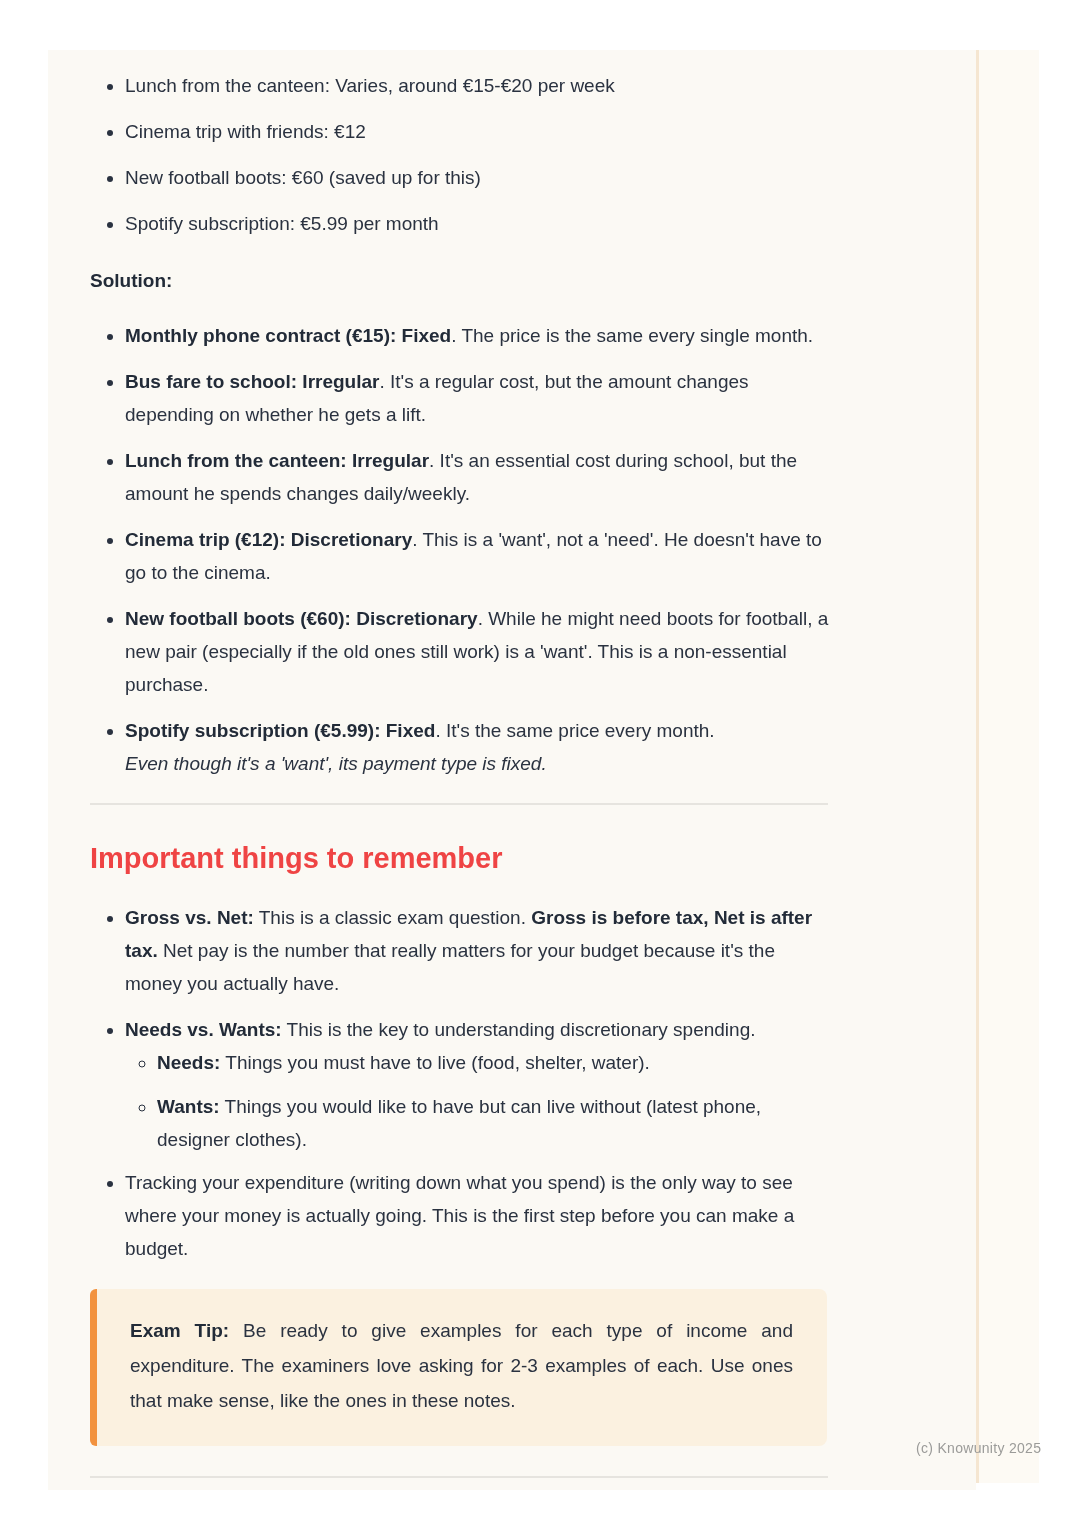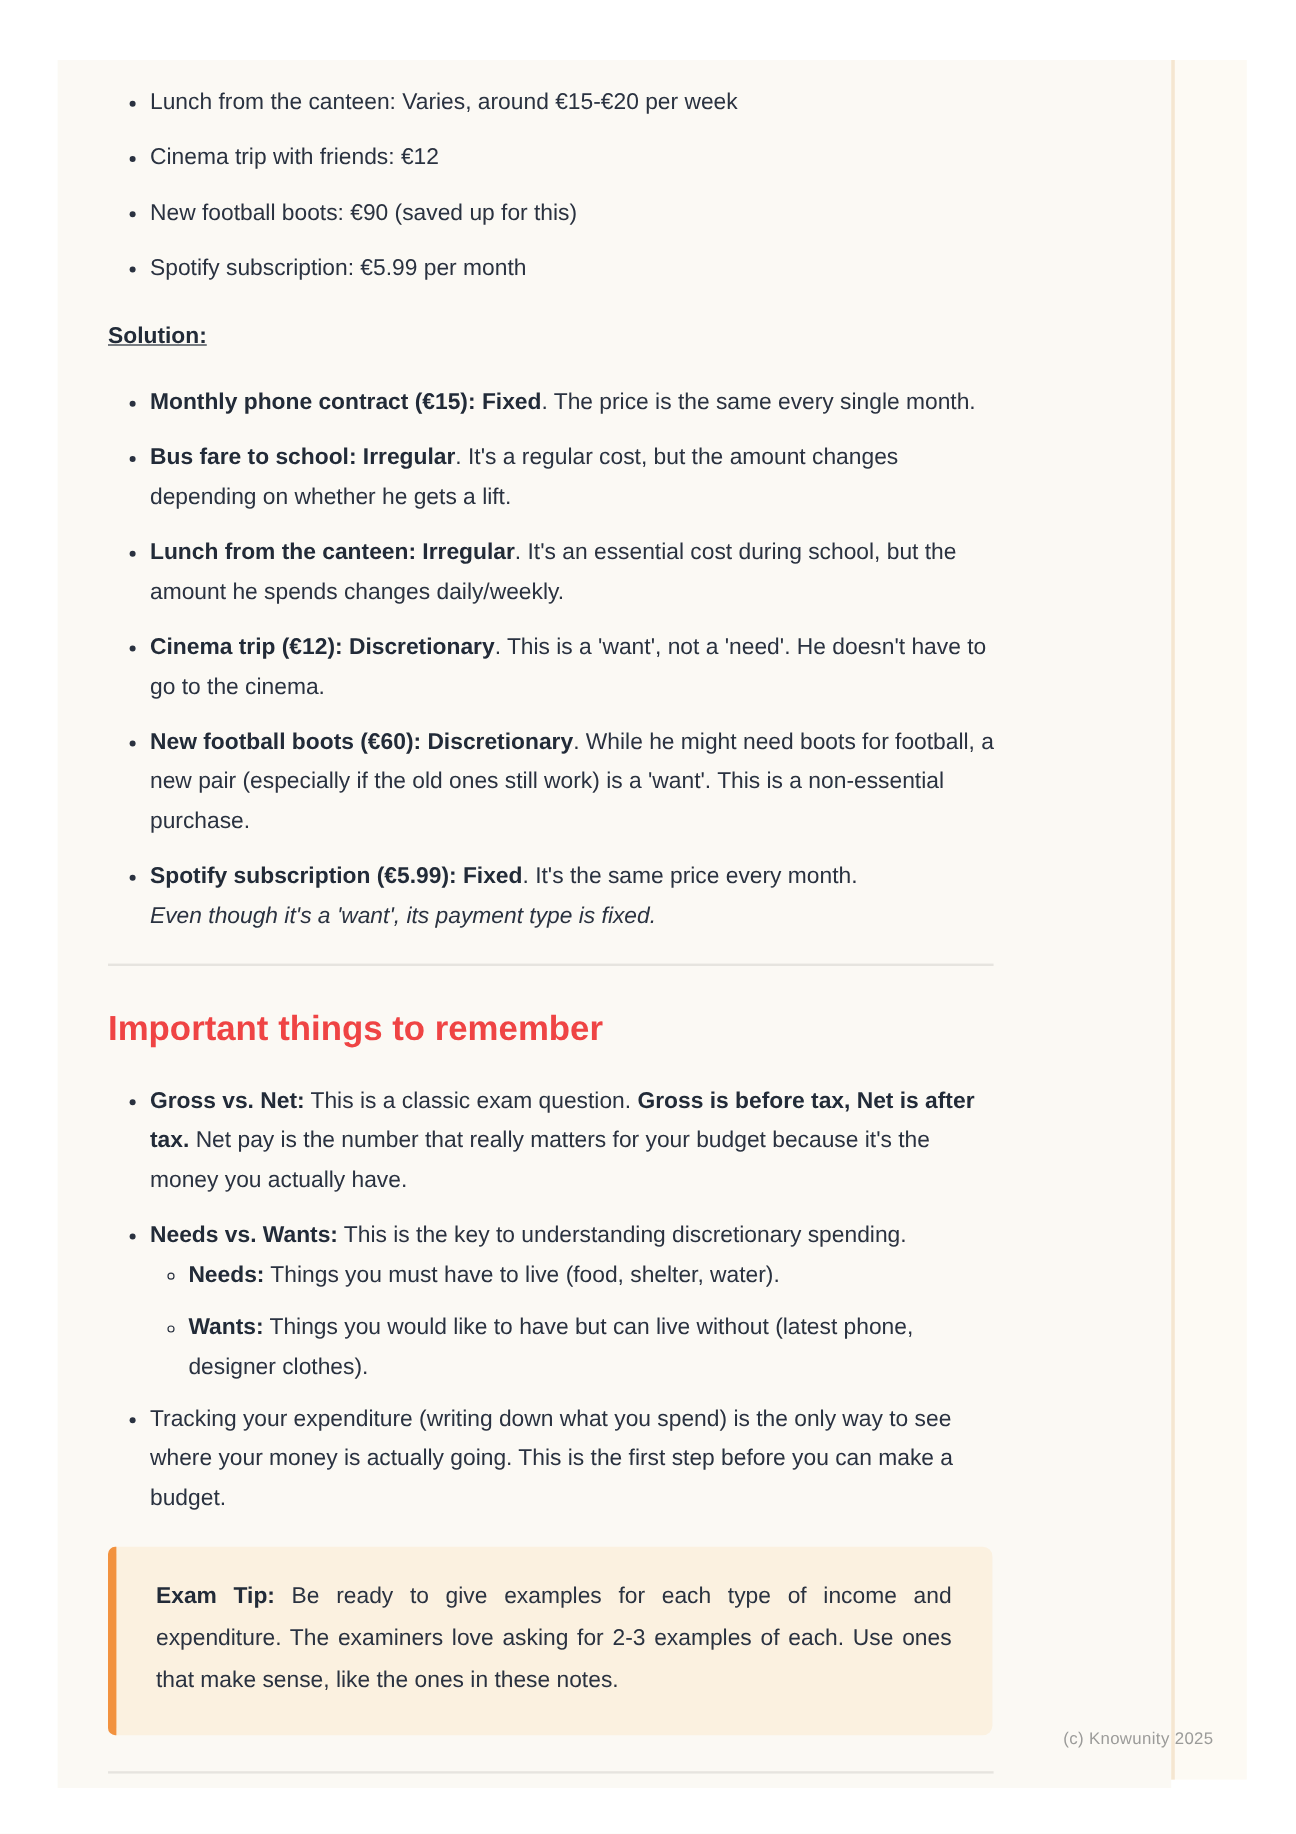--- a/index.html
+++ b/index.html
@@ -38,21 +38,21 @@
   ul.blist > li{margin:13px 0 10px 0;}
   ul.sublist{
     margin:0;padding:0 0 0 32px;
     list-style:circle;
   }
   ul.sublist > li{margin:0 0 11px 0;}
   ul.sublist{margin-bottom:-3px;}
   .b{font-weight:700;color:#222B38;text-align:right;}
   .solution-head{
     margin:24px 0 22px 0;
-    font-weight:700;color:#222B38;text-decoration:underline;
+    font-weight:700;color:#222B38;
   }
   .solution{margin-top:0;}
   em.note{font-style:italic;text-align:center;}
   hr.divider{
     border:none;height:2px;background:#E6E4DF;
     margin:23px 0 0 0;width:738px;
   }
   h2.pale-heading{
     margin:36px 0 26px 0;
     font-size:29px;line-height:34px;
@@ -74,37 +74,37 @@
     width:7px;background:#F2923E;
     border-radius:6px 0 0 6px;
   }
   .tip-text{
     margin:0;
     text-align:justify;
     line-height:35px;
   }
   hr.divider.bottom{margin-top:30px;}
   .footer{
-    position:absolute;left:886px;top:1440px;
+    position:absolute;left:916px;top:1440px;
     font-size:14px;line-height:16px;
     color:#9B9B99;
     letter-spacing:0.3px;
     white-space:nowrap;
   }
 </style>
 </head>
 <body>
 
 <div class="card">
   <div class="content">
 
     <ul class="blist expenses">
       <li>Lunch from the canteen: Varies, around €15-€20 per week</li>
       <li>Cinema trip with friends: €12</li>
-      <li>New football boots: €90 (saved up for this)</li>
+      <li>New football boots: €60 (saved up for this)</li>
       <li>Spotify subscription: €5.99 per month</li>
     </ul>
 
     <p class="solution-head">Solution:</p>
 
     <ul class="blist solution">
       <li>
         <span class="b">Monthly phone contract (€15): Fixed</span><span>. The price is the same every single month.</span>
       </li>
       <li>

